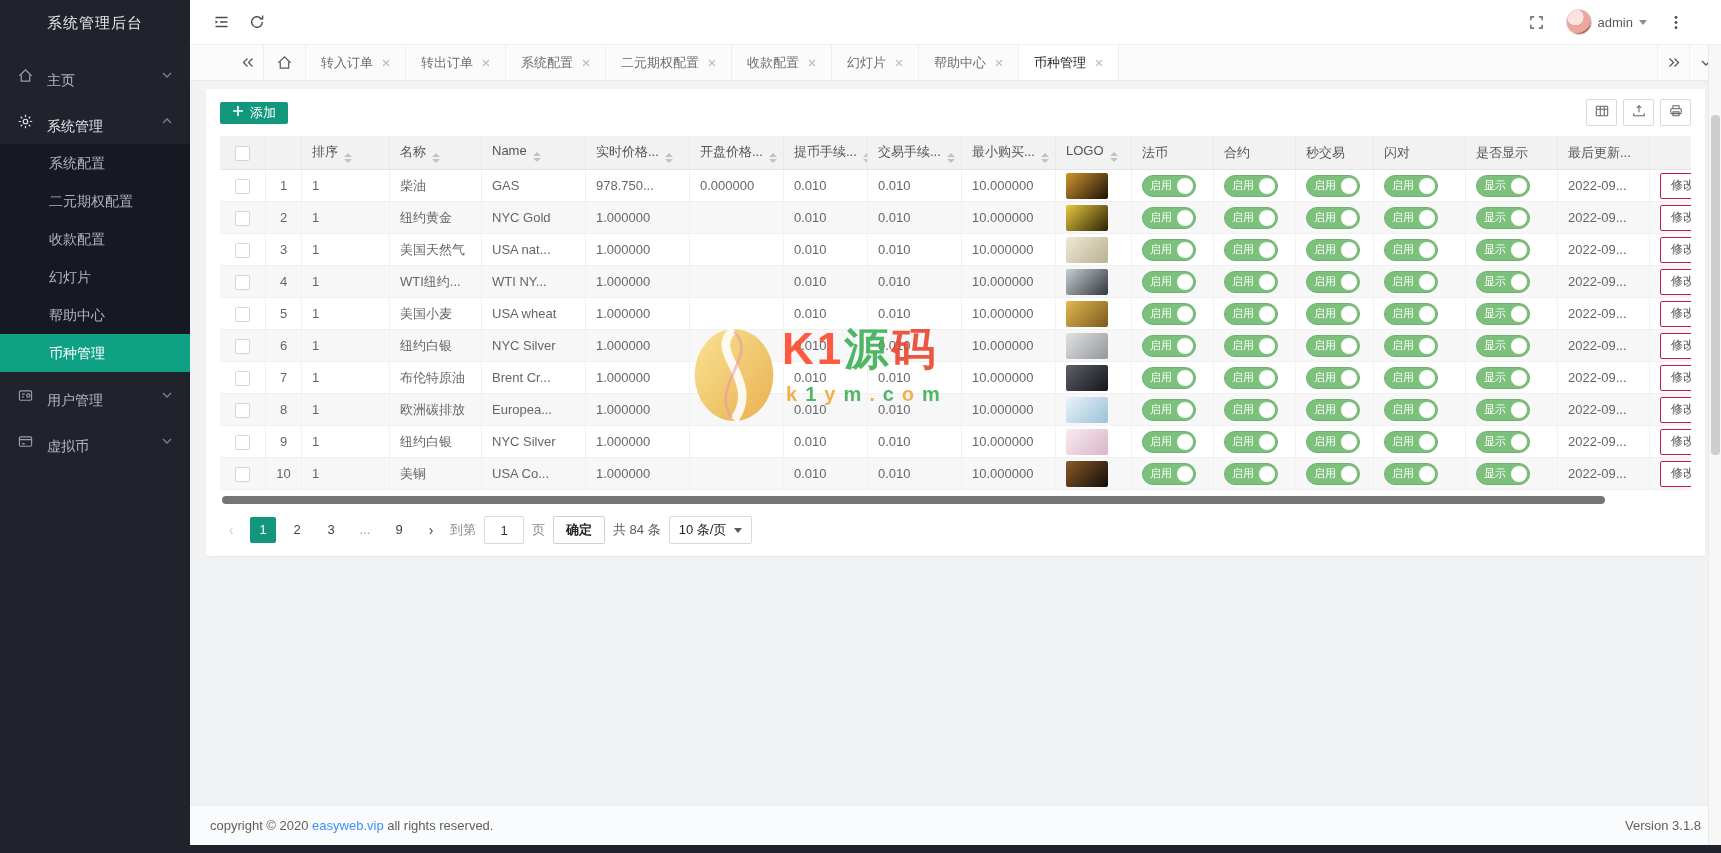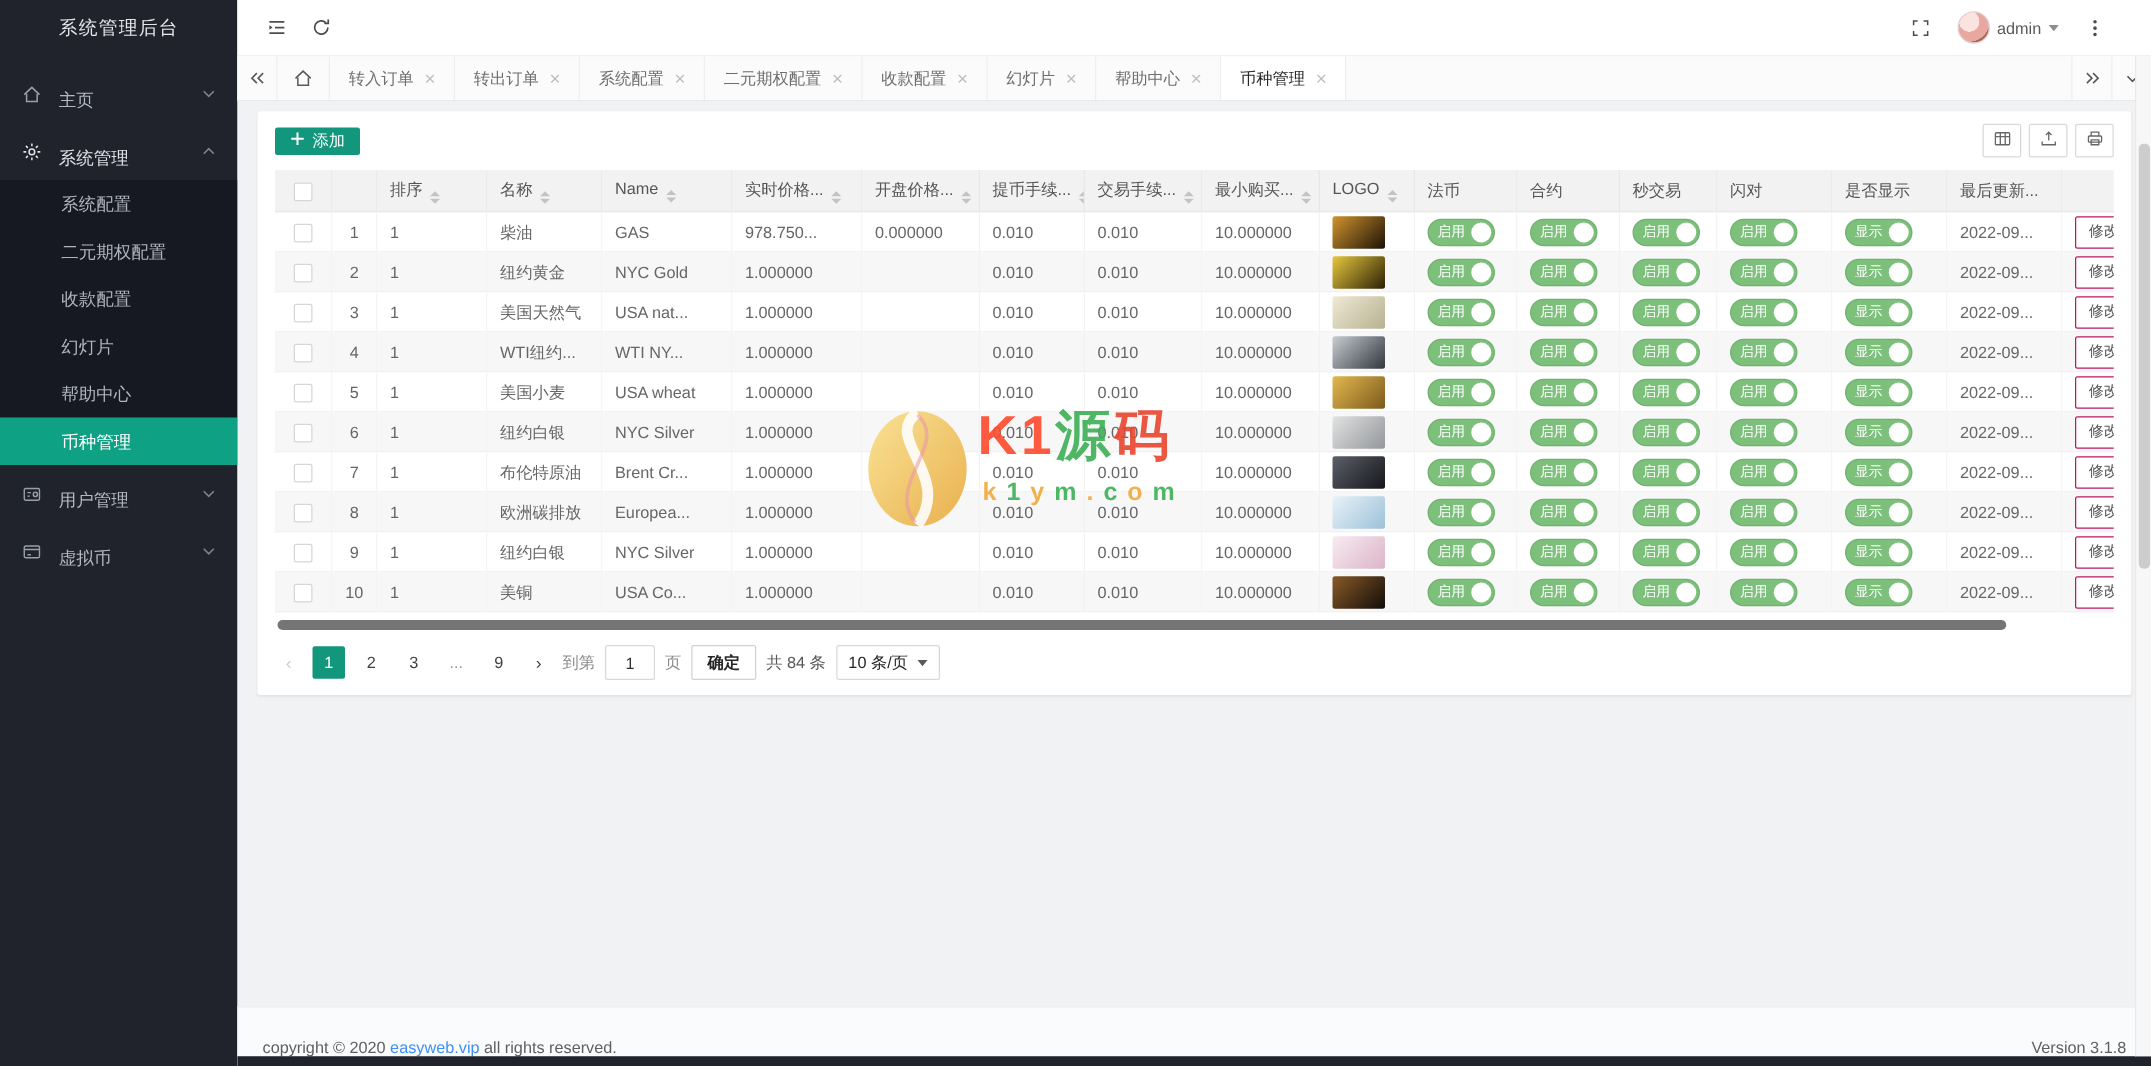--- a/index.html
+++ b/index.html
@@ -23,21 +23,21 @@
   
   .main { flex:1; min-width:0; display:flex; flex-direction:column; position:relative; background:#f1f2f4; }
 
   .topbar { height:45px; background:#fff; display:flex; align-items:center; padding:0 16px; border-bottom:1px solid #f0f0f0; }
   .tb-ico { color:#4d4d4d; display:inline-flex; align-items:center; justify-content:center; width:30px; height:30px; cursor:pointer; }
   .tb-right { margin-left:auto; display:flex; align-items:center; gap:14px; padding-right:14px; }
   .avatar { width:26px; height:26px; border-radius:50%; background:radial-gradient(circle at 35% 30%, #fbe3e0 0 35%, #e8a8a0 36% 70%, #a8655c 71%); border:1px solid #e3cfcf; cursor:pointer; }
   .user-wrap { display:flex; align-items:center; gap:6px; color:#595959; font-size:13px; cursor:pointer; }
   .caret-dn { width:0; height:0; border-left:4px solid transparent; border-right:4px solid transparent; border-top:5px solid #8c8c8c; }
 
-  .tabbar { height:36px; background:#fbfbfb; border-bottom:1px solid #e9e9e9; display:flex; align-items:stretch; }
+  .tabbar { height:36px; background:#fbfbfb; border-bottom:1px solid #e9e9e9; display:flex; align-items:stretch;padding-left:42px; }
   .tab-nav { width:32px; display:flex; align-items:center; justify-content:center; color:#595959; border-right:1px solid #efefef; cursor:pointer; background:#fbfbfb; }
   .tab-nav.right { border-right:none; border-left:1px solid #efefef; }
   .tab-list { display:flex; align-items:stretch; overflow:hidden; flex:1; }
   .tab { display:flex; align-items:center; padding:0 15px; font-size:13px; color:#6e6e6e; border-right:1px solid #efefef; cursor:pointer; white-space:nowrap; }
   .tab.home { padding:0 13px; color:#595959; }
   .tab.active { background:#fff; color:#262626; }
   .tab .x { margin-left:9px; color:#bdbdbd; display:inline-flex; }
   .tabbar-right { margin-left:auto; display:flex; }
 
   
@@ -90,21 +90,21 @@
   .pg-total { color:#595959; }
   .pg-select { height:28px; border:1px solid #d9d9d9; background:#fff; border-radius:2px; display:inline-flex; align-items:center; padding:0 9px; gap:8px; font-size:13px; color:#262626; cursor:pointer; }
 
   
   .watermark { position:absolute; left:500px; top:246px; display:flex; align-items:flex-start; opacity:.9; pointer-events:none; }
   .wm-text { margin-left:4px; }
   .wm-l1 { font-size:44px; font-weight:bold; letter-spacing:3px; line-height:1; }
   .wm-l2 { font-size:20px; font-weight:bold; letter-spacing:8px; margin-top:12px; padding-left:4px; }
 
   
-  .footer { height:40px; background:#fafbfc; border-top:1px solid #ececec; display:flex; align-items:flex-end; justify-content:space-between; padding:0 20px; font-size:13px; color:#5f5f5f; }
+  .footer { height:40px; background:#fafbfc; border-top:1px solid #ececec; display:flex; align-items:center; justify-content:space-between; padding:0 20px; font-size:13px; color:#5f5f5f; }
   .footer a { color:#3e90f7; text-decoration:none; cursor:pointer; }
   .bottom-strip { height:8px; background:#20222c; }
 
   
   .v-scrollbar { position:absolute; right:0; top:45px; bottom:8px; width:13px; background:#f7f7f7; border-left:1px solid #e9e9e9; }
   .v-thumb { position:absolute; left:2px; top:70px; width:9px; height:340px; border-radius:4px; background:#cdcdcd; cursor:pointer; }
 </style>
 </head>
 <body>
 

